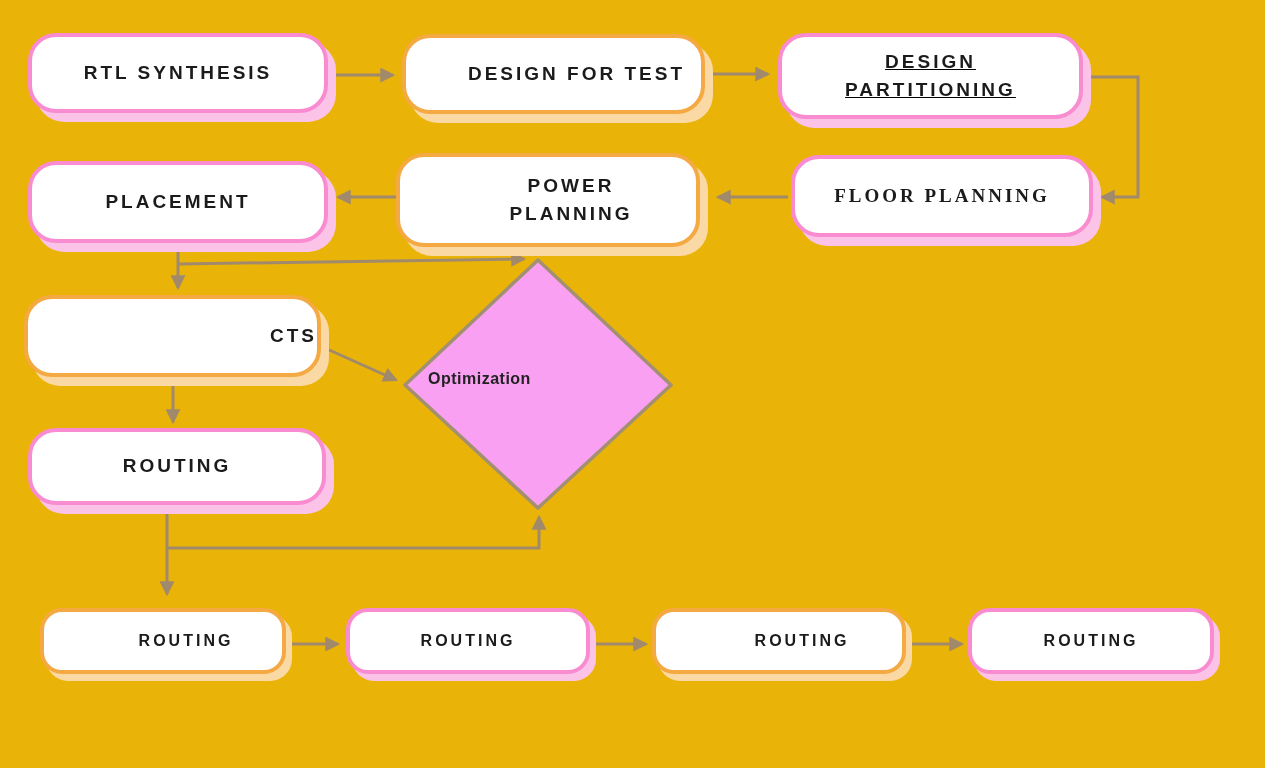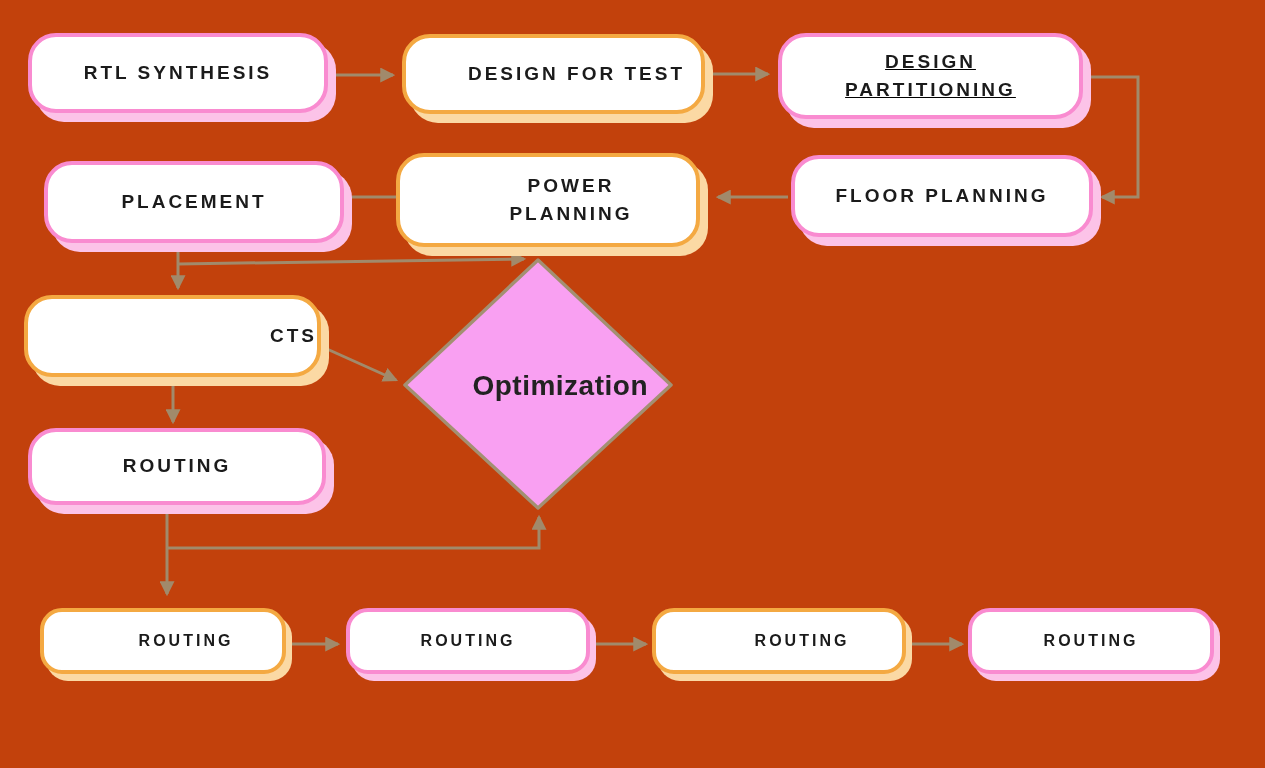--- a/index.html
+++ b/index.html
@@ -1,17 +1,17 @@
 <!DOCTYPE html>
 <html><head>
 <meta charset="utf-8">
 <style>
   html,body { margin:0; padding:0; background:#000; }
   .stage {
-    position:relative; width:1265px; height:768px; background:#c2410c;
+    position:relative; width:1265px; height:768px; background:#eab308;
     font-family:"Liberation Sans", sans-serif; overflow:hidden;
   }
   .connectors { position:absolute; left:0; top:0; z-index:1; }
   .node {
     position:absolute; z-index:2; box-sizing:border-box;
     background:#ffffff; border:4px solid;
     border-radius:28px;
     display:flex; align-items:center; justify-content:center; text-align:center;
   }
   .node.pink   { border-color:#F98BD0; box-shadow:8px 9px 0 0 #FCC3E8; }
@@ -19,21 +19,21 @@
   .node.small  { border-radius:22px; }
   .node.small.pink   { box-shadow:6px 7px 0 0 #FCC3E8; }
   .node.small.orange { box-shadow:6px 7px 0 0 #FBD9A4; }
   .lbl {
     white-space:pre-line; font-weight:bold; color:#1B1B1B;
     font-size:19px; letter-spacing:3px; line-height:1.5;
   }
   .node.small .lbl { font-size:16px; letter-spacing:3px; }
   .diamond-label {
     position:absolute; z-index:3; left:428px; top:370px; width:220px;
-    text-align:right; font-weight:bold; font-size:28px;
+    text-align:left; font-weight:bold; font-size:16px;
     letter-spacing:0.5px; color:#222222;
   }
 </style>
 </head>
 <body>
 
 <div class="stage">
 
   <svg class="connectors" width="1265" height="768" viewBox="0 0 1265 768">
     <defs>
@@ -68,30 +68,30 @@
 
   <div class="node orange" style="left:402px;top:34px;width:303px;height:80px;">
     <span class="lbl">DESIGN FOR TEST</span>
   </div>
 
   <div class="node pink" style="left:778px;top:33px;width:305px;height:86px;text-decoration:underline;">
     <span class="lbl">DESIGN
 PARTITIONING</span>
   </div>
 
-  <div class="node pink" style="left:791px;top:155px;width:302px;height:82px;">
+  <div class="node pink" style="left:791px;top:155px;width:302px;height:82px;font-family:Liberation Serif, serif;">
     <span class="lbl">FLOOR PLANNING</span>
   </div>
 
   <div class="node orange" style="left:396px;top:153px;width:304px;height:94px;">
     <span class="lbl">POWER
 PLANNING</span>
   </div>
 
-  <div class="node pink" style="left:28px;top:161px;width:300px;height:82px;margin-left:16px;">
+  <div class="node pink" style="left:28px;top:161px;width:300px;height:82px;">
     <span class="lbl">PLACEMENT</span>
   </div>
 
   <div class="node orange" style="left:24px;top:295px;width:297px;height:82px;justify-content:flex-end;">
     <span class="lbl">CTS</span>
   </div>
 
   <div class="node pink" style="left:28px;top:428px;width:298px;height:77px;">
     <span class="lbl">ROUTING</span>
   </div>

